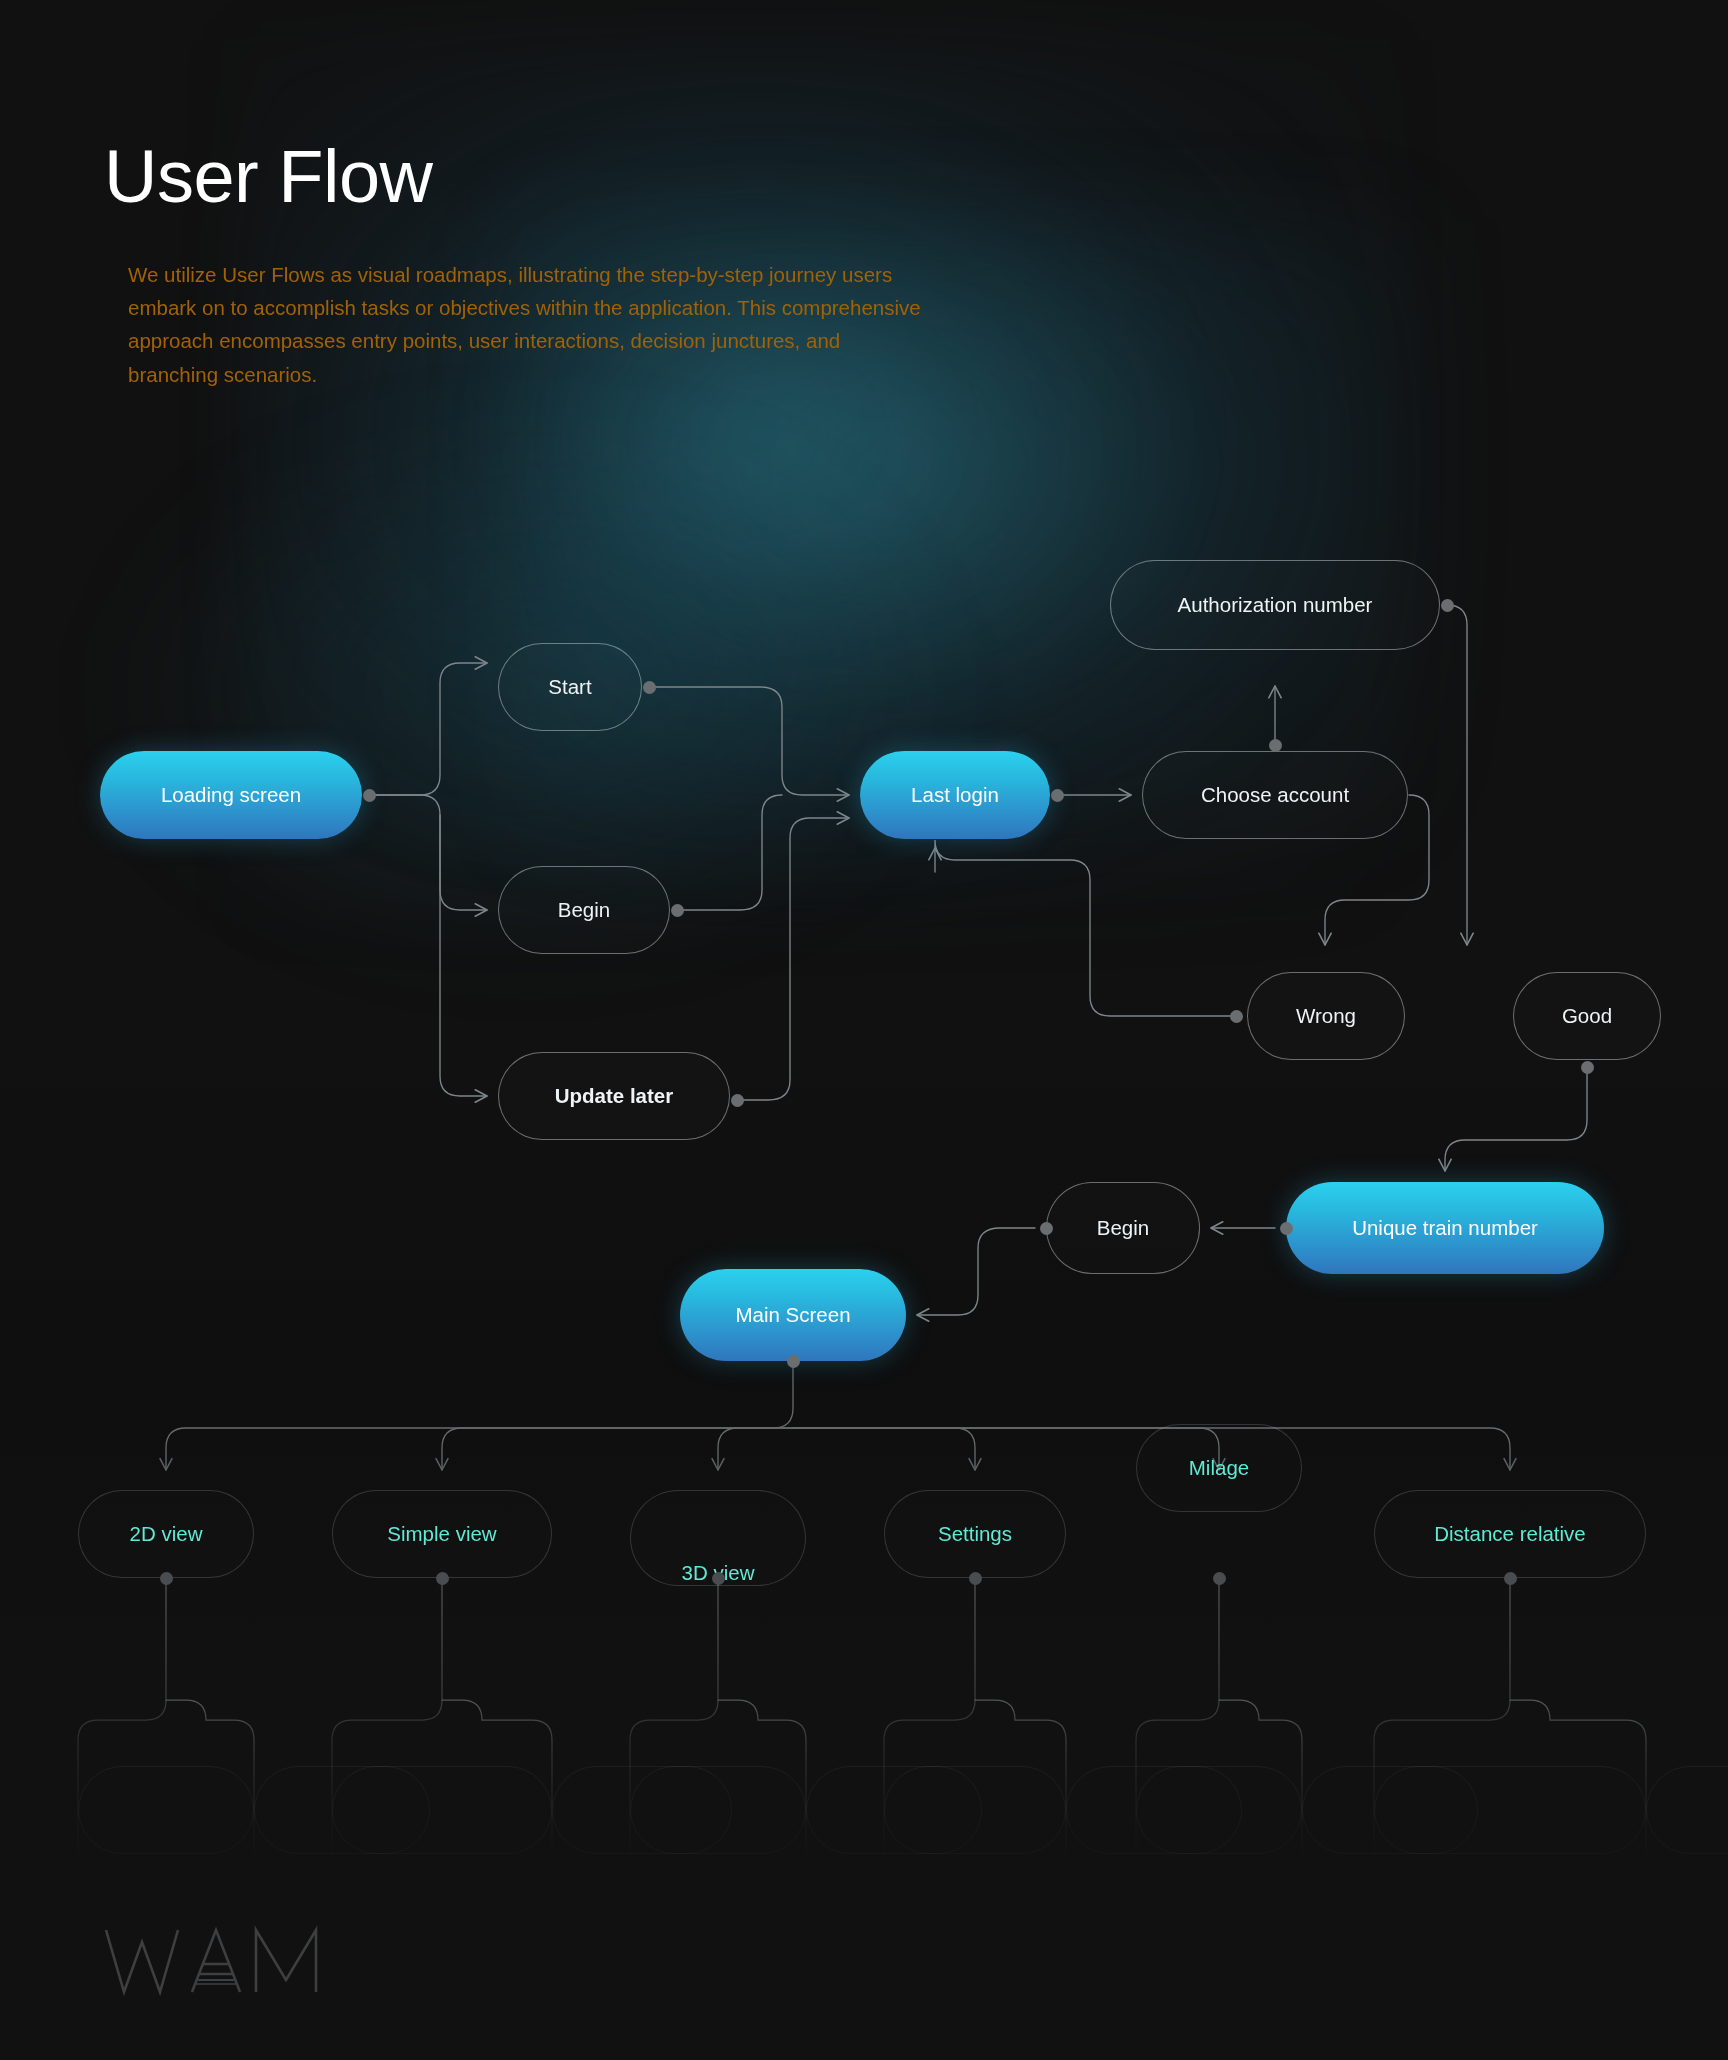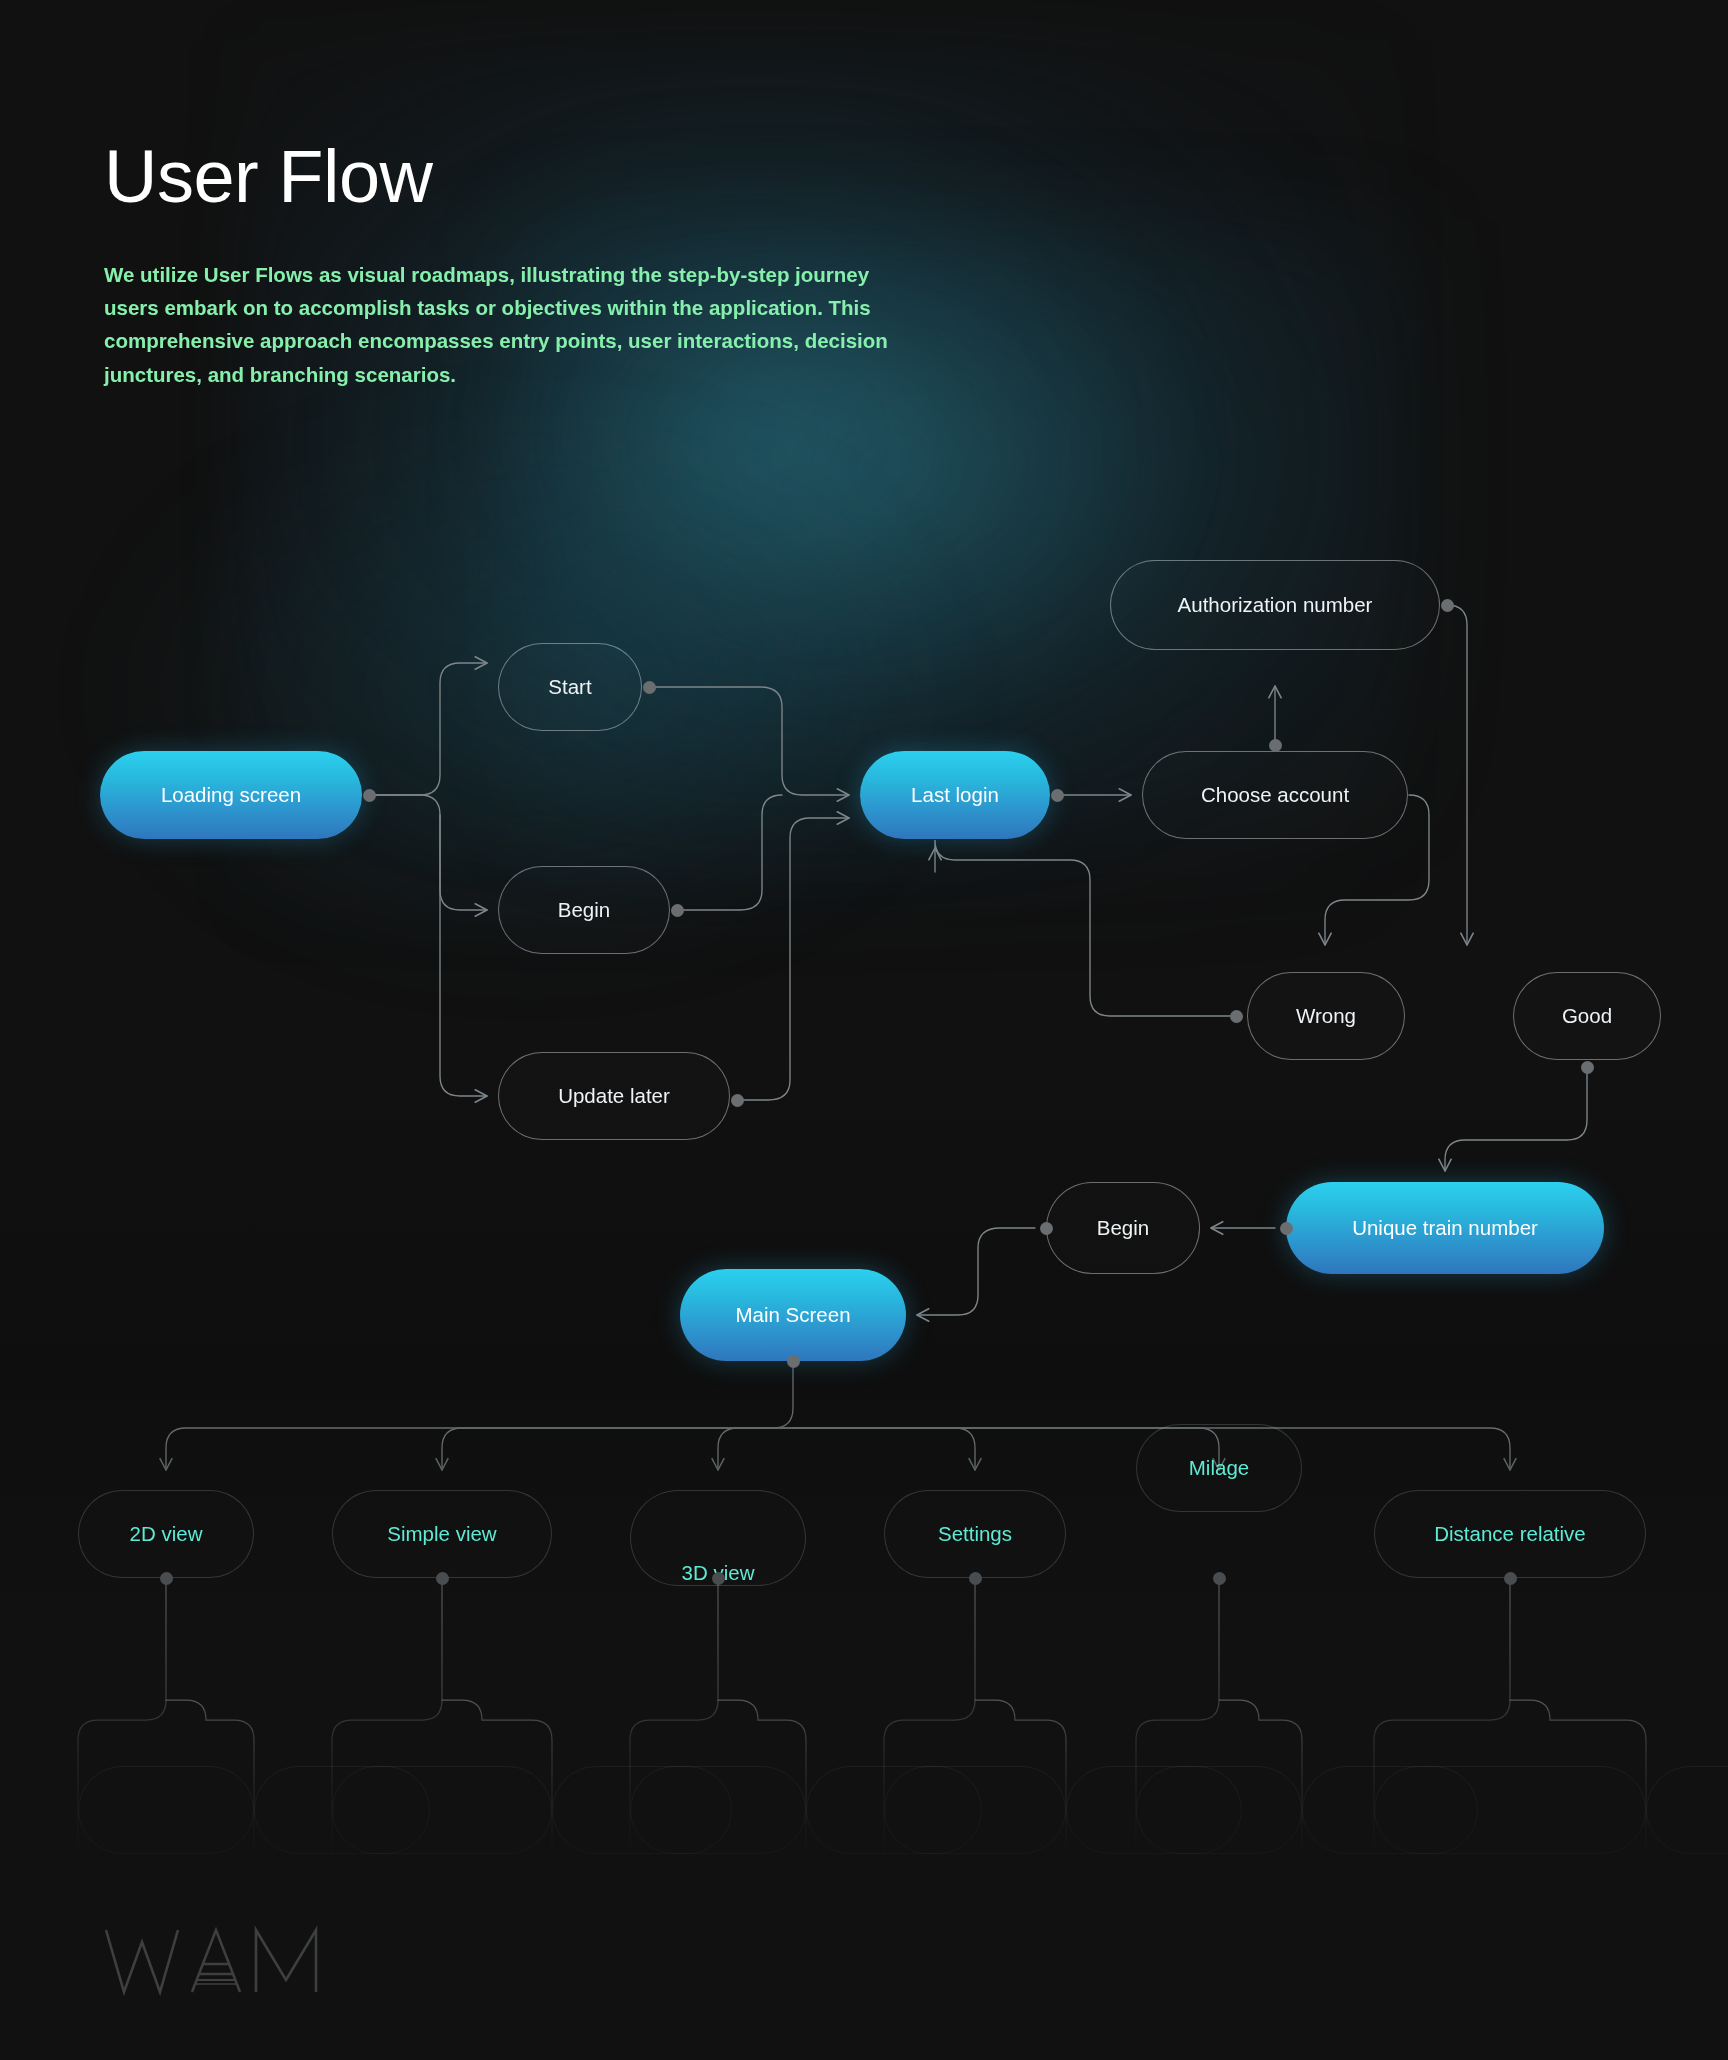--- a/index.html
+++ b/index.html
@@ -66,23 +66,24 @@
     font-size: 74px;
     font-weight: 400;
     color: #ffffff;
     letter-spacing: -0.5px;
     line-height: 1.0;
   }
   .page-desc {
     margin-top: 44px;
     font-size: 20.5px;
     line-height: 1.62;
-    color: #86efac;
+    color: #a16207;
     width: 800px;
-    font-weight: 700;
+    font-weight: 400;
+    margin-left: 24px;
   }
 
   
   #diagram {
     position: absolute;
     left: 0; top: 0;
     width: 1728px; height: 2060px;
     pointer-events: none;
   }
   .node {
@@ -234,21 +235,21 @@
     </div>
 
     <div class="node plain" style="left:498px;  top:643px;  width:144px; height:88px;">
       <span>Start</span>
     </div>
 
     <div class="node plain" style="left:498px;  top:866px;  width:172px; height:88px;">
       <span>Begin</span>
     </div>
 
-    <div class="node plain" style="left:498px;  top:1052px; width:232px; height:88px;">
+    <div class="node plain" style="left:498px;  top:1052px; width:232px; height:88px;font-weight:bold;">
       <span>Update later</span>
     </div>
 
     <div class="node accent" style="left:860px;  top:751px;  width:190px; height:88px;">
       <span>Last login</span>
     </div>
 
     <div class="node plain" style="left:1110px; top:560px;  width:330px; height:90px;">
       <span>Authorization number</span>
     </div>

